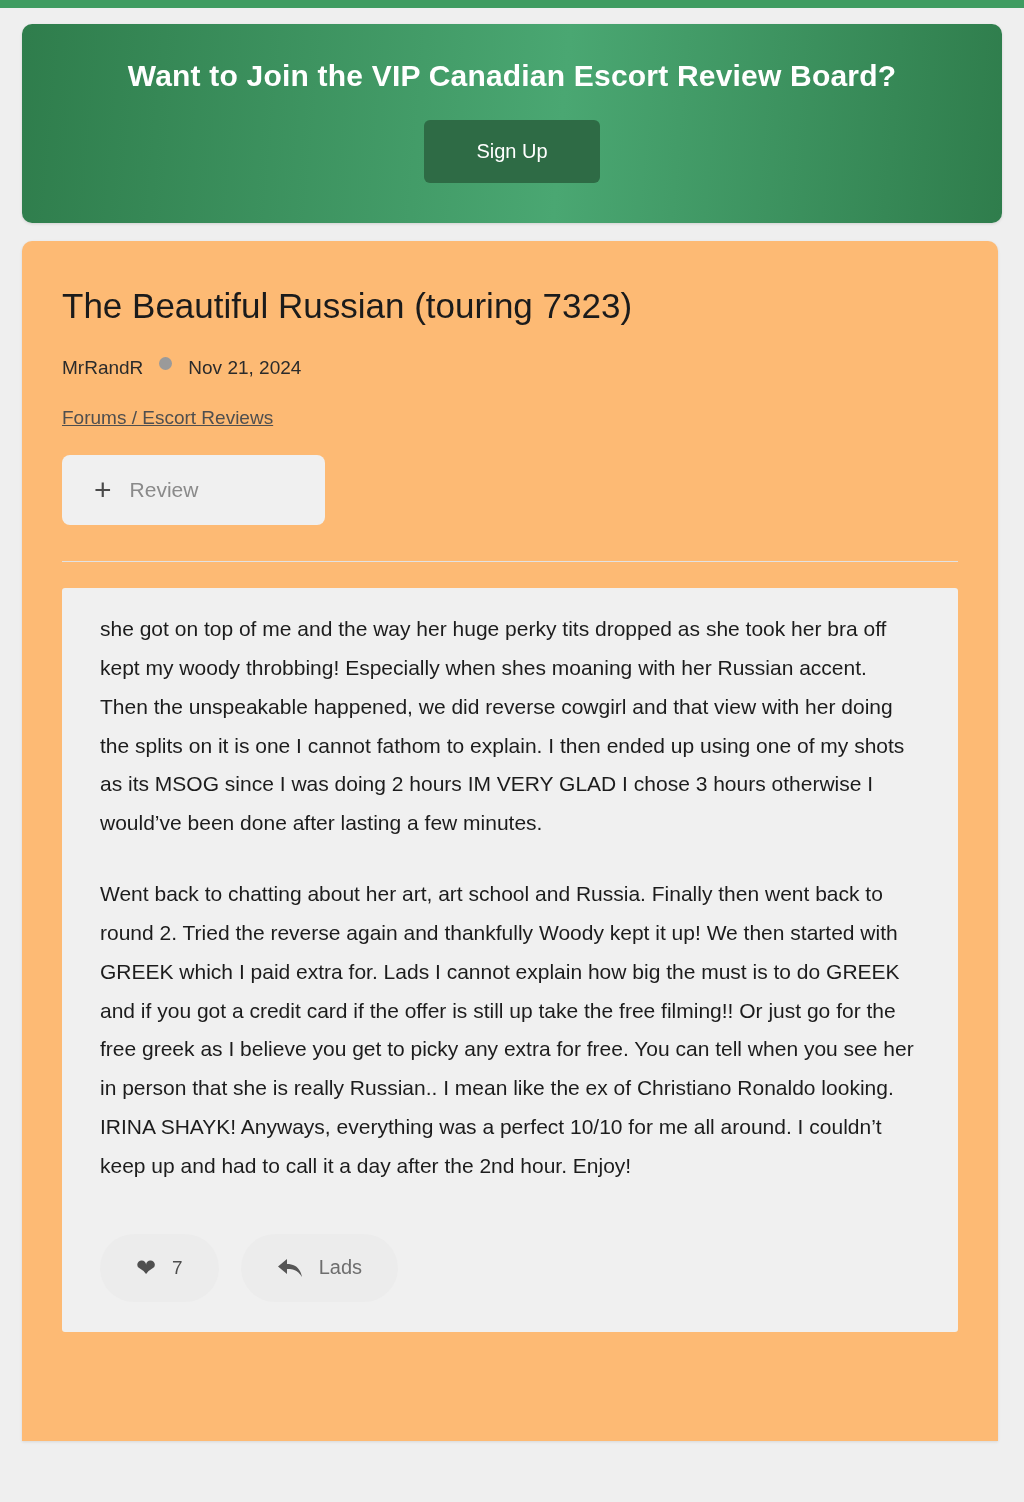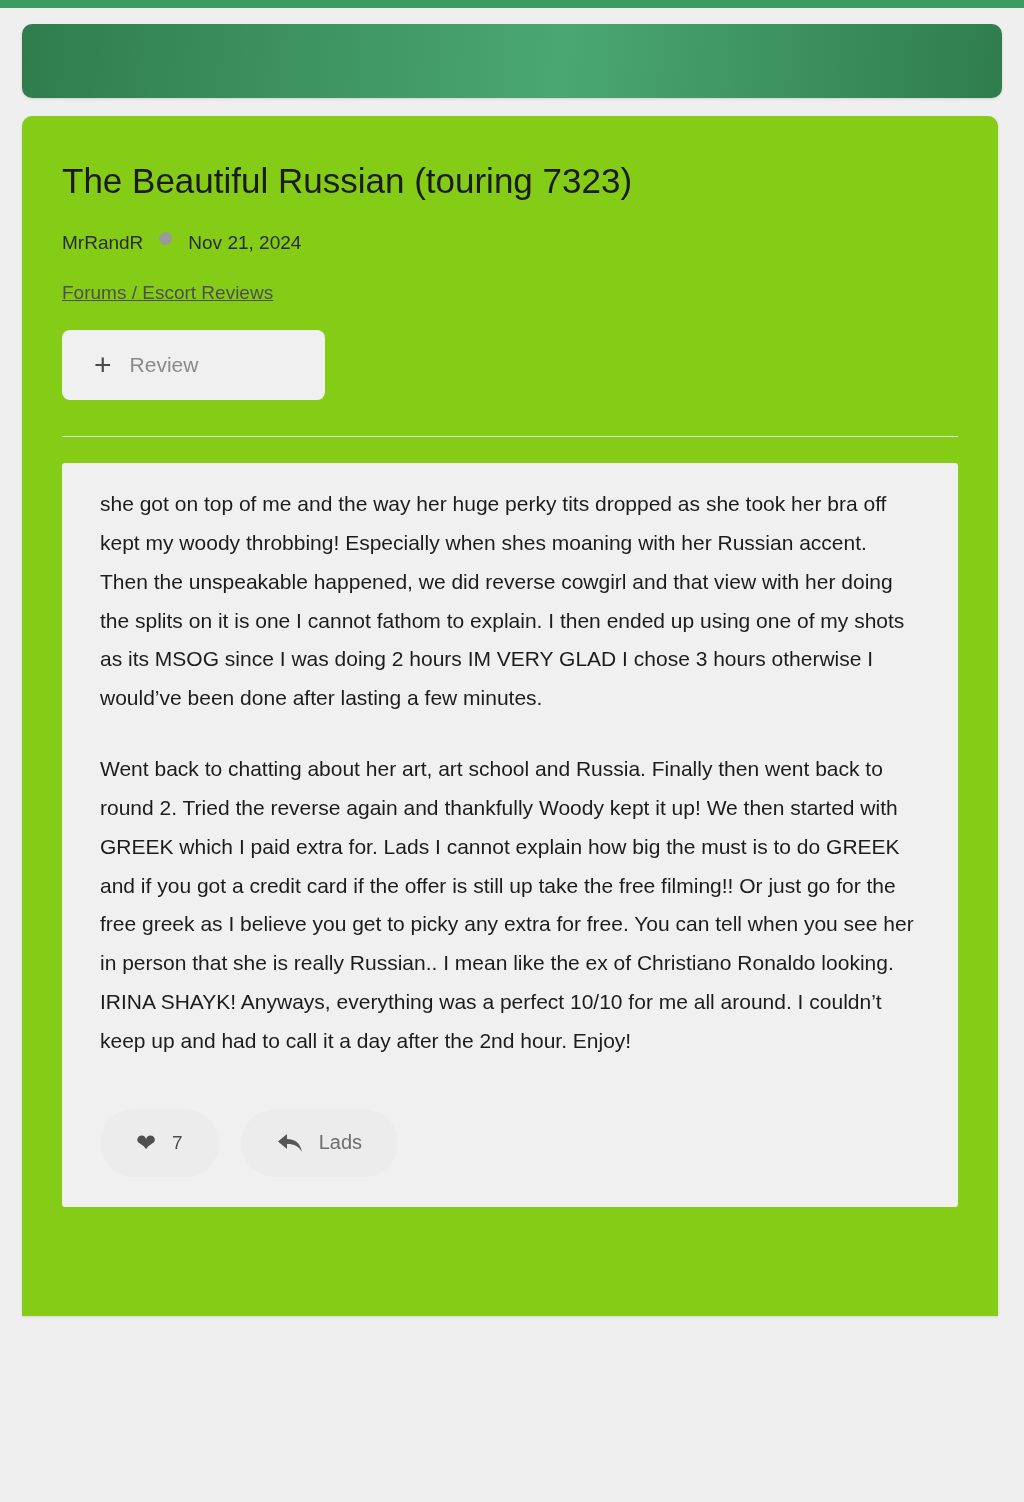--- a/index.html
+++ b/index.html
@@ -43,21 +43,21 @@
     color: #ffffff;
     font-size: 20px;
     padding: 20px 52px;
     border: none;
     border-radius: 6px;
     cursor: pointer;
     font-family: "Liberation Sans", sans-serif;
   }
   .card {
     margin: 18px 26px 0 22px;
-    background: #84cc16;
+    background: #fdba74;
     border-radius: 10px 10px 0 0;
     padding: 44px 40px 0 40px;
     min-height: 1200px;
     box-shadow: 0 1px 3px rgba(0,0,0,0.10);
   }
   .thread-title {
     font-size: 35px;
     color: #1b1b1b;
     margin: 0 0 30px 0;
     font-weight: normal;
@@ -168,20 +168,22 @@
   }
 </style>
 </head>
 <body>
 
 <div id="page">
 
   <div class="top-bar"></div>
 
   <div class="banner">
+    <div class="banner-title">Want to Join the VIP Canadian Escort Review Board?</div>
+    <button class="signup-btn">Sign Up</button>
   </div>
 
   <div class="card">
 
     <h1 class="thread-title">The Beautiful Russian (touring 7323)</h1>
 
     <div class="meta-row">
       <span class="meta-author">MrRandR</span>
       <span class="meta-dot"></span>
       <span class="meta-date">Nov 21, 2024</span>

